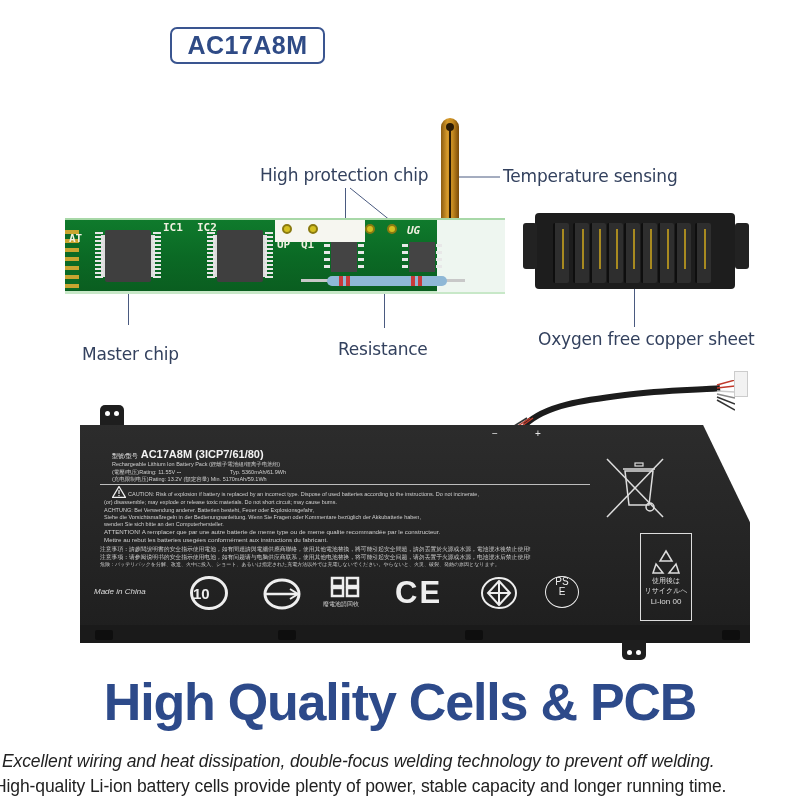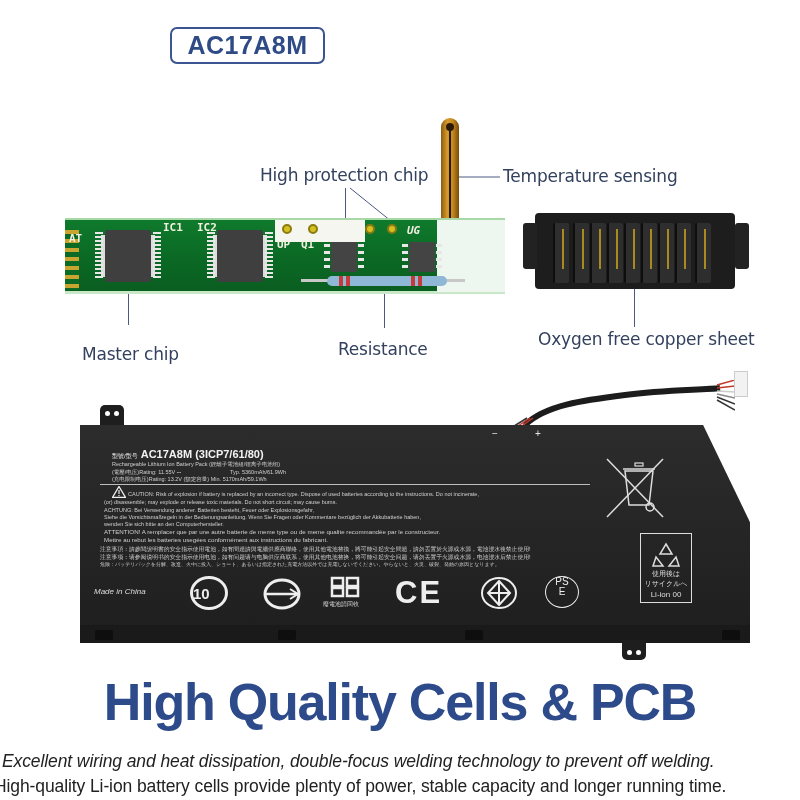--- a/index.html
+++ b/index.html
@@ -107,22 +107,22 @@
   .lbl { position: absolute; color: #e6e6e6; white-space: nowrap; font-family: "Liberation Sans", sans-serif; }
   .lbl-small { font-size: 5.5px; color: #cfcfcf; }
   .lbl-model { font-size: 11px; font-weight: bold; color: #f2f2f2; }
   .sep { position: absolute; left: 100px; width: 500px; height: 1px; background: #bdbdbd; }
 
   .cert { position: absolute; color: #eee; display: flex; align-items: center; justify-content: flex-start; }
   .cert-circle { border: 3px solid #eee; border-radius: 50%; }
 
   .weee { position: absolute; left: 605px; top: 455px; width: 60px; height: 64px; }
   .recycle-box {
-    position: absolute; left: 640px; top: 533px; width: 52px; height: 70px; border: 1px solid #ddd;
-    color: #ddd; font-size: 7px; text-align: center; padding-top: 8px;
+    position: absolute; left: 640px; top: 533px; width: 52px; height: 88px; border: 1px solid #ddd;
+    color: #ddd; font-size: 7px; text-align: center; padding-top: 15px;
   }
 
   .headline {
     position: absolute; left: 0; top: 672px; width: 800px; text-align: center;
     color: #2d4a8a; font-size: 52px; font-weight: bold; letter-spacing: -1.2px;
     font-family: "Liberation Sans", sans-serif;
   }
   .desc {
     position: absolute; white-space: nowrap; color: #222; font-size: 17.5px;
     font-family: "Liberation Sans", sans-serif; letter-spacing: -0.1px;

